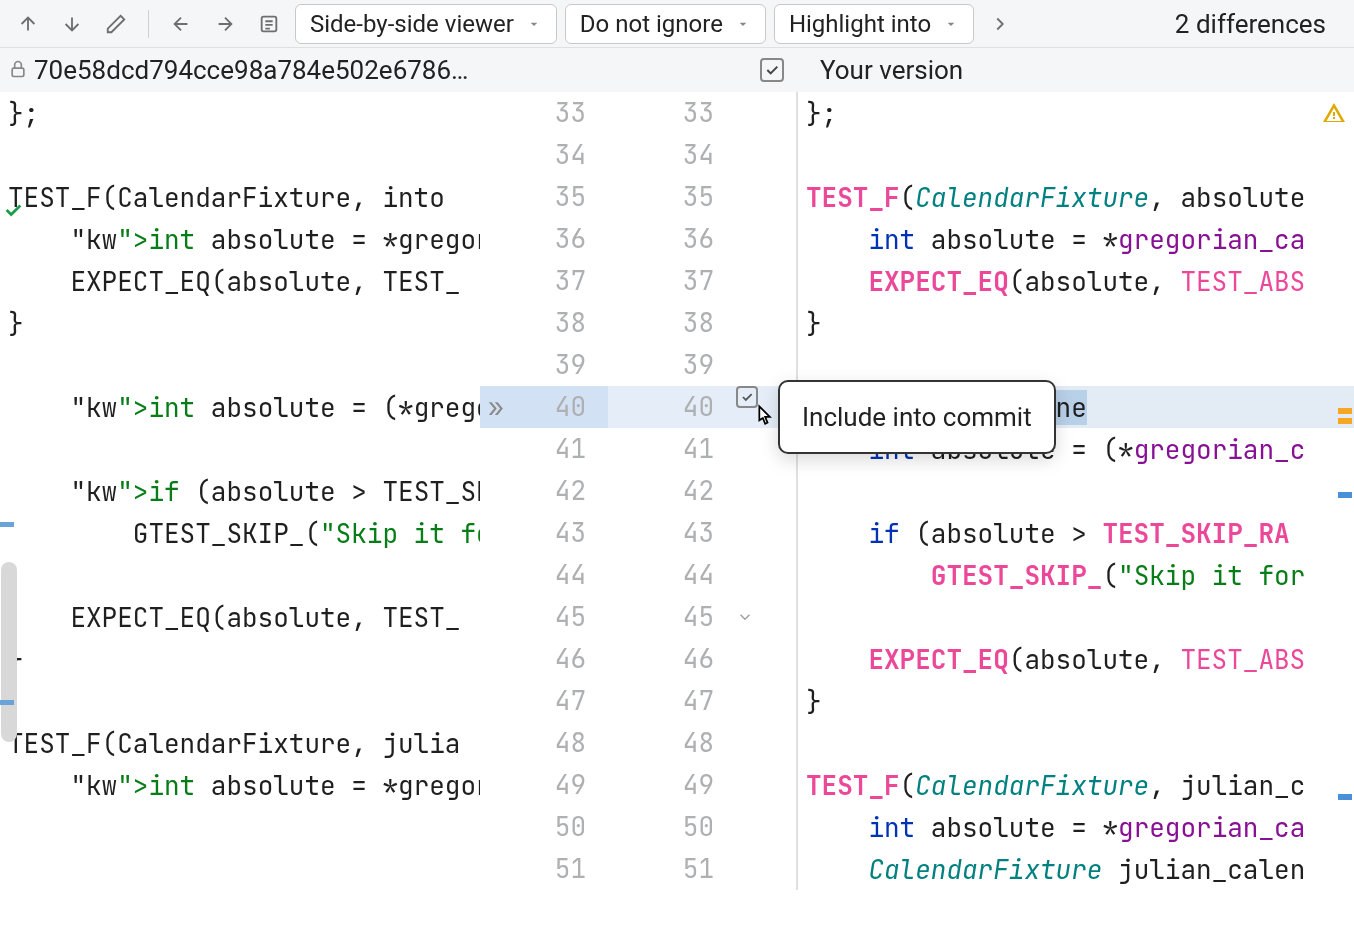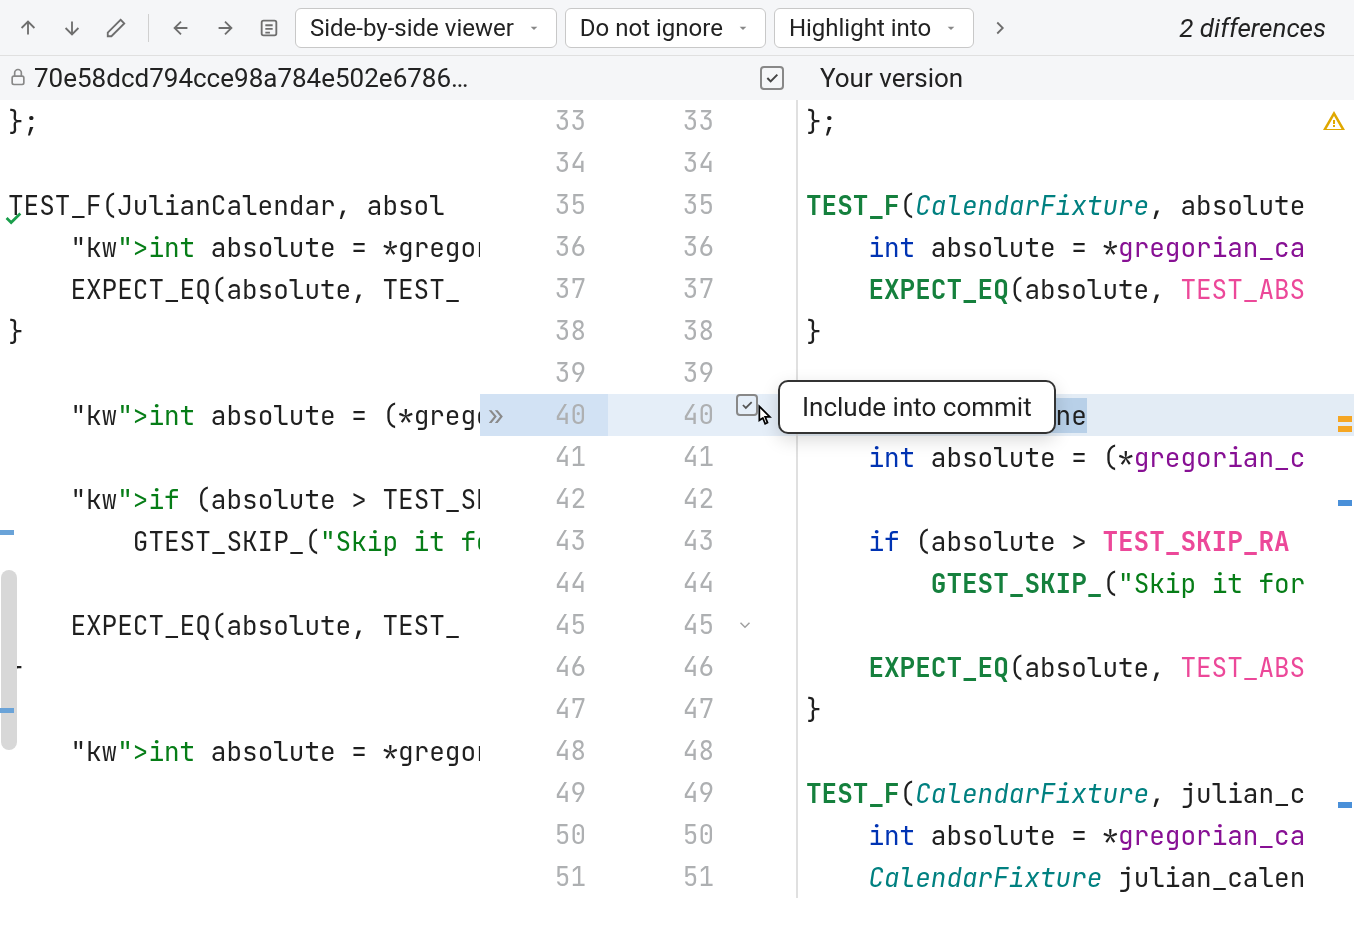--- a/index.html
+++ b/index.html
@@ -8,21 +8,21 @@
   background: #fff;
   width: 1354px;
   height: 932px;
   overflow: hidden;
   position: relative;
 }
 .toolbar {
   display: flex;
   align-items: center;
   background: #f5f6f8;
-  height: 56px;
+  height: 48px;
   padding: 0 10px;
   gap: 8px;
   border-bottom: 1px solid #e0e0e0;
 }
 .icon-btn {
   width: 36px;
   height: 36px;
   display: flex;
   align-items: center;
   justify-content: center;
@@ -42,21 +42,20 @@
   font-size: 24px;
   color: #222;
   gap: 12px;
 }
 .drop-arrow svg { width: 16px; height: 16px; color: #888; }
 .diff-count {
   margin-left: auto;
   font-size: 26px;
   color: #222;
   padding-right: 18px;
-  font-style: italic;
 }
 .file-header {
   display: flex;
   height: 44px;
   background: #f5f6f8;
 }
 .file-left {
   width: 480px;
   display: flex;
   align-items: center;
@@ -126,21 +125,21 @@
   color: #1f1f1f;
 }
 .ln { height: 42px; line-height: 42px; padding-right: 22px; }
 .hl-blue { background: #d2e2f4; }
 .hl-blue-light { background: #e5eef8; }
 .hl-lightblue-right { background: #e3ecf5; }
 .kw { color: #0033b3; }
 .str { color: #067d17; }
 .teal { color: #006b6b; }
 .bold { font-weight: 700; }
-.right .bold { color: #15803d; font-weight: 700; }
+.right .bold { color: #ec4899; font-weight: 700; }
 .right .type { color: #008080; font-style: italic; }
 .right .purple { color: #871094; }
 .right .teal { color: #ec4899; }
 .warning-icon {
   position: absolute;
   right: 8px;
   top: 6px;
   color: #e0a800;
 }
 .check-small {
@@ -149,21 +148,21 @@
   border-radius: 4px;
   display:flex; align-items:center; justify-content:center;
 }
 .tooltip {
   position: absolute;
   left: 778px;
   top: 380px;
   background: #fff;
   border: 2px solid #333;
   border-radius: 10px;
-  padding: 10px 22px;
+  padding: 20px 22px;
   font-size: 26px;
   color: #222;
   box-shadow: 0 6px 18px rgba(0,0,0,0.15);
   z-index: 100;
 }
 .cursor-icon {
   position: absolute;
   left: 750px;
   top: 404px;
   z-index: 101;
@@ -303,21 +302,21 @@
   </div>
 
   <div class="pane-left" id="left-pane">
       <div class="code-row ">
         <div class="code-line">};</div>
       </div>
       <div class="code-row ">
         <div class="code-line"></div>
       </div>
       <div class="code-row ">
-        <div class="code-line">TEST_F(JulianCalendar, absol</div>
+        <div class="code-line">TEST_F(CalendarFixture, into</div>
       </div>
       <div class="code-row ">
         <div class="code-line">    <span class="&lt;span">"kw</span><span class="str">"&gt;int</span> absolute = *gregorian</div>
       </div>
       <div class="code-row ">
         <div class="code-line">    EXPECT_EQ(absolute, TEST_</div>
       </div>
       <div class="code-row ">
         <div class="code-line">}</div>
       </div>
@@ -340,20 +339,23 @@
         <div class="code-line"></div>
       </div>
       <div class="code-row ">
         <div class="code-line">    EXPECT_EQ(absolute, TEST_</div>
       </div>
       <div class="code-row ">
         <div class="code-line">}</div>
       </div>
       <div class="code-row ">
         <div class="code-line"></div>
+      </div>
+      <div class="code-row ">
+        <div class="code-line">TEST_F(CalendarFixture, julia</div>
       </div>
       <div class="code-row ">
         <div class="code-line">    <span class="&lt;span">"kw</span><span class="str">"&gt;int</span> absolute = *gregorian</div>
       </div>
     </div>
 
   <div class="gutter">
     <div class="gutter-col" id="gcol-left">
         <div class="ln">33</div>
         <div class="ln">34</div>

